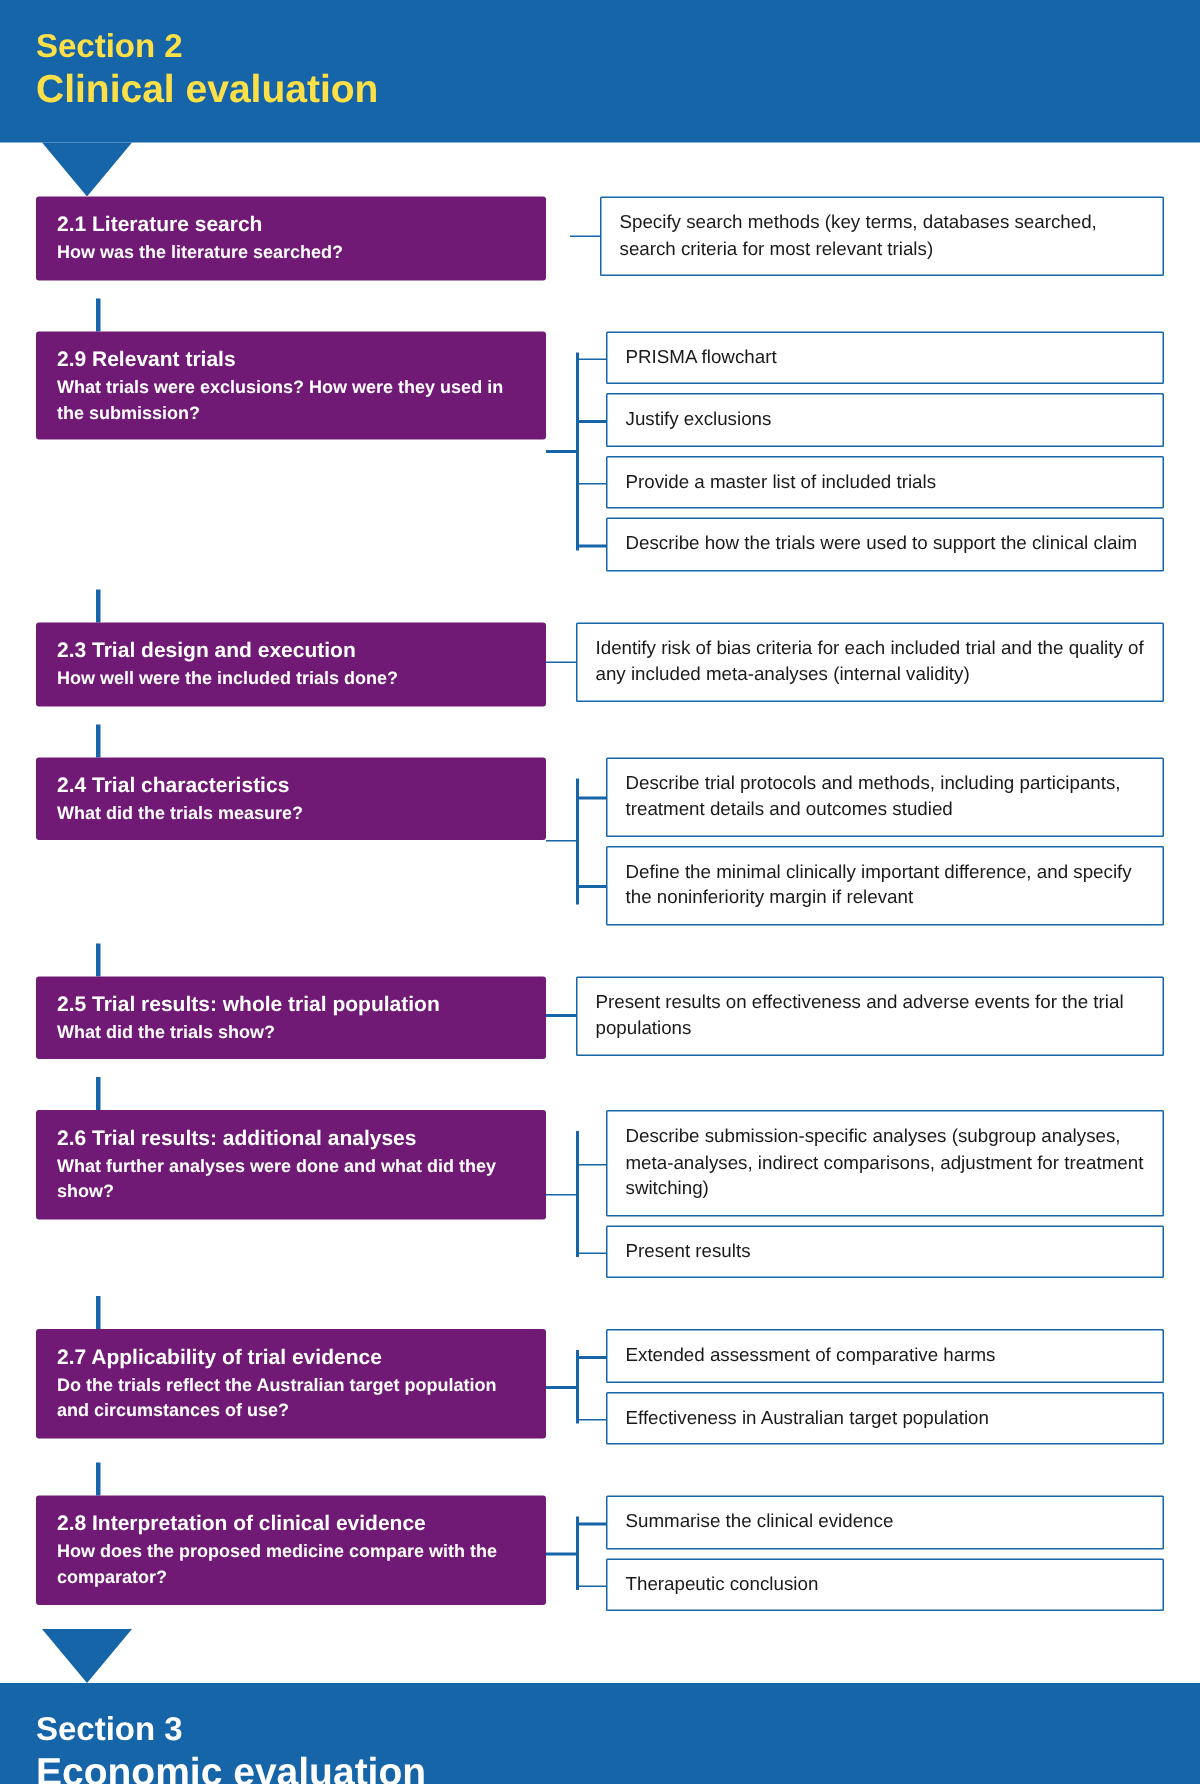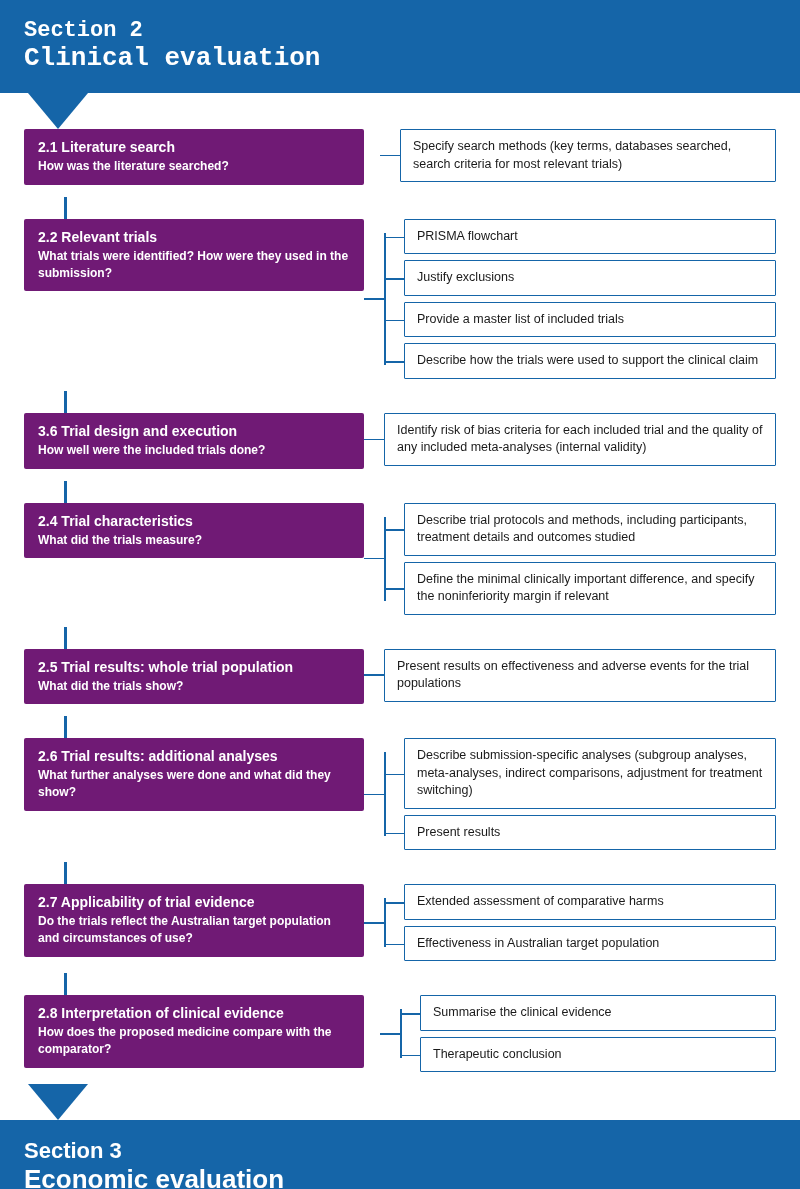--- a/index.html
+++ b/index.html
@@ -5,23 +5,22 @@
     * { box-sizing: border-box; margin: 0; padding: 0; }
     body {
       font-family: Arial, sans-serif;
       background: #fff;
       width: 800px;
       min-height: 1189px;
     }
 
     .header-section {
       background: #1565a8;
-      color: #ffffff;
+      color: #fde047;
       padding: 18px 24px 20px 24px;
-      font-family: Liberation Mono, monospace;
     }
     .header-section .section-num {
       font-size: 22px;
       font-weight: bold;
     }
     .header-section .section-title {
       font-size: 26px;
       font-weight: bold;
     }
 
@@ -183,22 +182,22 @@
         </div>
         <div style="flex: 1 1 0%; padding-left: 16px; display: flex; align-items: center; gap: 0px;">
           <div style="height: 1.5px; width: 20px; background: rgb(21, 101, 168); flex-shrink: 0;"></div>
           <div class="outline-box" style="flex: 1 1 0%;">Specify search methods (key terms, databases searched, search criteria for most relevant trials)</div>
         </div>
       </div>
       <div class="vert-line"></div>
       <div class="row">
         <div class="left-col">
           <div class="blue-box">
-            <div class="box-title">2.2 Relevant trials</div>
-            <div class="box-sub">What trials were identified? How were they used in the submission?</div>
+            <div class="box-title">2.9 Relevant trials</div>
+            <div class="box-sub">What trials were exclusions? How were they used in the submission?</div>
           </div>
         </div>
         <div style="flex: 1 1 0%; padding-left: 0px; display: flex; align-items: center; gap: 0px;">
           <div style="display: flex; align-items: center; flex: 1 1 0%;">
             <div style="height: 1.5px; width: 20px; background: rgb(21, 101, 168); flex-shrink: 0; align-self: center;"></div>
             <div class="bracket-right" style="flex: 1 1 0%;">
               <div class="outline-box-wrapper">
                 <div class="outline-box">PRISMA flowchart</div>
               </div>
               <div class="outline-box-wrapper">
@@ -211,21 +210,21 @@
                 <div class="outline-box">Describe how the trials were used to support the clinical claim</div>
               </div>
             </div>
           </div>
         </div>
       </div>
       <div class="vert-line"></div>
       <div class="row">
         <div class="left-col">
           <div class="blue-box">
-            <div class="box-title">3.6 Trial design and execution</div>
+            <div class="box-title">2.3 Trial design and execution</div>
             <div class="box-sub">How well were the included trials done?</div>
           </div>
         </div>
         <div style="flex: 1 1 0%; padding-left: 0px; display: flex; align-items: center; gap: 0px;">
           <div style="height: 1.5px; width: 20px; background: rgb(21, 101, 168); flex-shrink: 0;"></div>
           <div class="outline-box" style="flex: 1 1 0%;">Identify risk of bias criteria for each included trial and the quality of any included meta-analyses (internal validity)</div>
         </div>
       </div>
       <div class="vert-line"></div>
       <div class="row">
@@ -307,21 +306,21 @@
         </div>
       </div>
       <div class="vert-line"></div>
       <div class="row">
         <div class="left-col">
           <div class="blue-box">
             <div class="box-title">2.8 Interpretation of clinical evidence</div>
             <div class="box-sub">How does the proposed medicine compare with the comparator?</div>
           </div>
         </div>
-        <div style="flex: 1 1 0%; padding-left: 16px; display: flex; align-items: center; gap: 0px;">
+        <div style="flex: 1 1 0%; padding-left: 0px; display: flex; align-items: center; gap: 0px;">
           <div style="display: flex; align-items: center; flex: 1 1 0%;">
             <div style="height: 1.5px; width: 20px; background: rgb(21, 101, 168); flex-shrink: 0; align-self: center;"></div>
             <div class="bracket-right" style="flex: 1 1 0%;">
               <div class="outline-box-wrapper">
                 <div class="outline-box">Summarise the clinical evidence</div>
               </div>
               <div class="outline-box-wrapper">
                 <div class="outline-box">Therapeutic conclusion</div>
               </div>
             </div>

